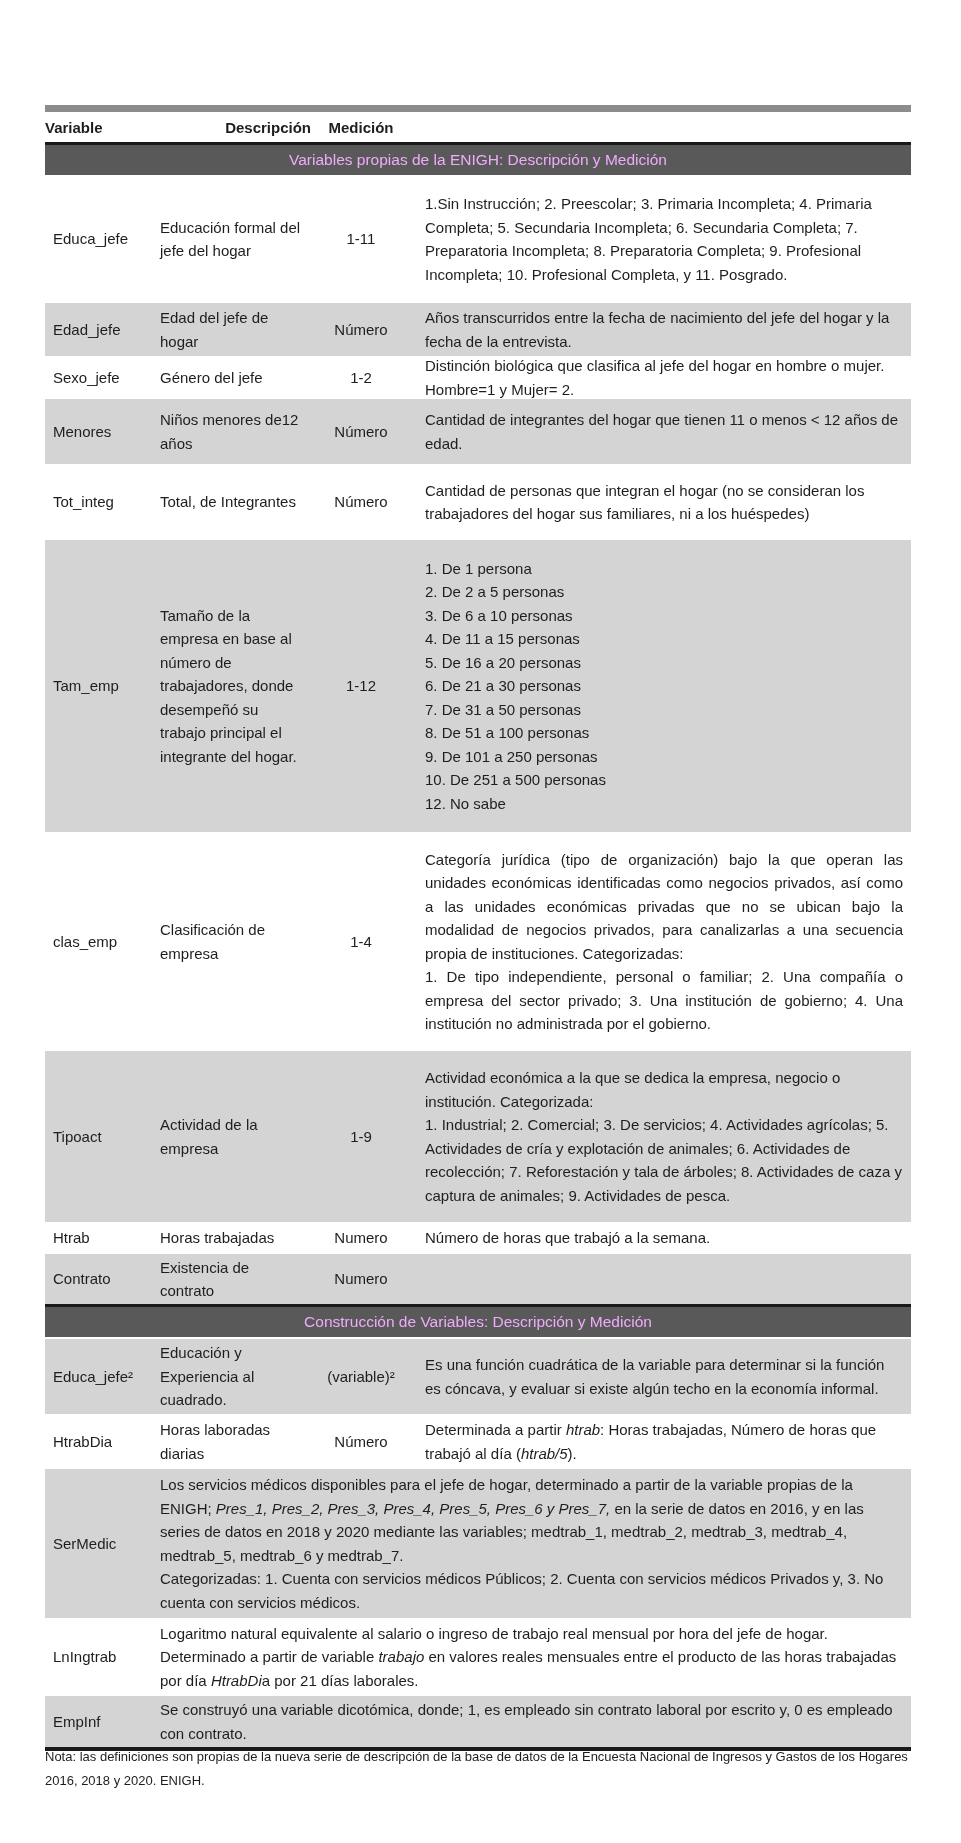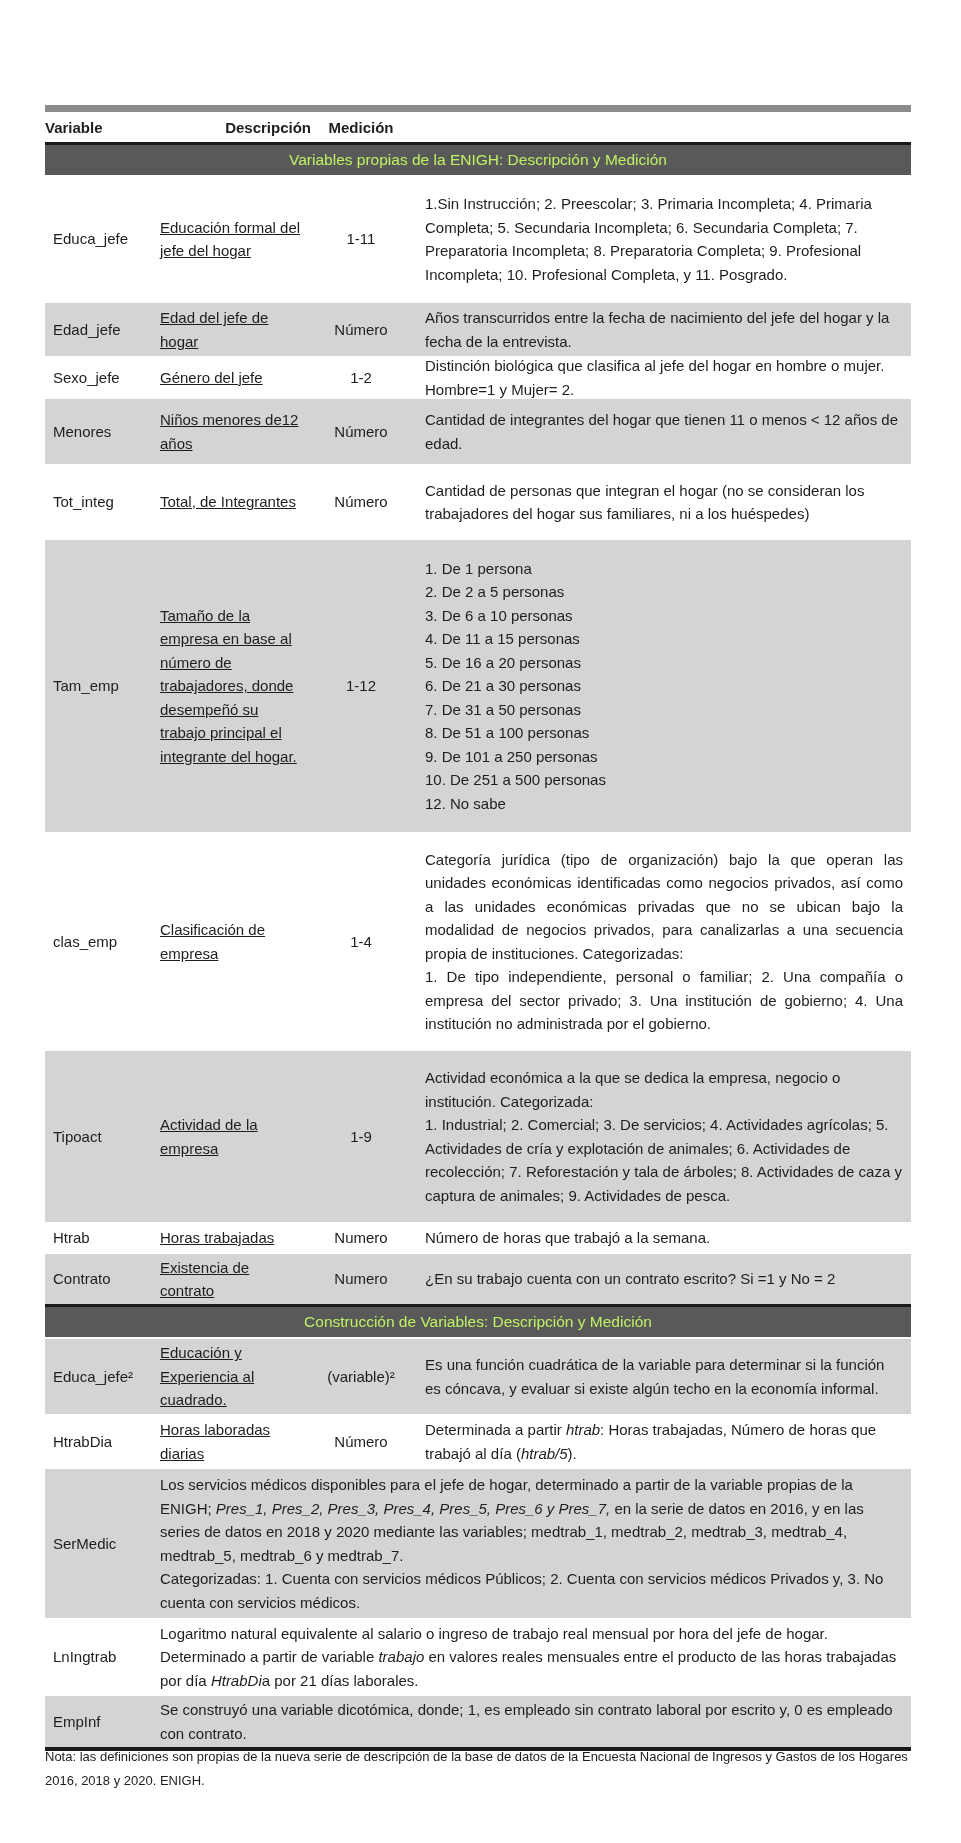--- a/index.html
+++ b/index.html
@@ -5,28 +5,28 @@
   html, body { margin: 0; padding: 0; background: #ffffff; }
   body { width: 961px; height: 1843px; position: relative; overflow: hidden;
          font-family: "Liberation Sans", "DejaVu Sans", sans-serif; color: #1e1e1e; }
   .table { position: absolute; left: 45px; top: 105px; width: 866px; }
   .topbar { height: 7px; background: #8c8c8c; }
   .hdr { display: flex; height: 30px; align-items: center; font-weight: bold; font-size: 15px;
          border-bottom: 3px solid #1a1a1a; }
   .hdr .c1 { width: 108px; text-align: left; }
   .hdr .c2 { width: 158px; text-align: right; }
   .hdr .c3 { width: 100px; text-align: center; }
-  .band { height: 30px; background: #595959; color: #bef264; font-size: 15.5px;
+  .band { height: 30px; background: #595959; color: #f0abfc; font-size: 15.5px;
           display: flex; align-items: center; justify-content: center; }
   .band.b2 { border-top: 3px solid #1a1a1a; }
   .row { display: flex; align-items: center; font-size: 15px; line-height: 23.5px;
          border-top: 2px solid #ffffff; box-sizing: border-box; }
   .row.shade { background: #d4d4d4; }
   .row .c1 { width: 108px; padding-left: 8px; box-sizing: border-box; flex: none; }
-  .row .c2 { width: 158px; padding-left: 7px; padding-right: 4px; box-sizing: border-box; flex: none; text-decoration: underline; }
+  .row .c2 { width: 158px; padding-left: 7px; padding-right: 4px; box-sizing: border-box; flex: none; }
   .row .c3 { width: 100px; text-align: center; box-sizing: border-box; flex: none; }
   .row .c4 { flex: 1; padding-left: 14px; padding-right: 8px; box-sizing: border-box; }
   .row .cwide { flex: 1; padding-left: 7px; padding-right: 8px; box-sizing: border-box; }
   .justify { text-align: justify; }
   .bottom { height: 4px; background: #1a1a1a; }
   .note { position: absolute; left: 45px; top: 1745px; width: 866px; font-size: 13px; line-height: 24px; }
   .list-line { display: block; }
   em { font-style: italic; }
 </style>
 </head>
@@ -120,21 +120,20 @@
     <div class="c1">Htrab</div>
     <div class="c2">Horas trabajadas</div>
     <div class="c3">Numero</div>
     <div class="c4">Número de horas que trabajó a la semana.</div>
   </div>
 
   <div class="row shade" style="height:52px">
     <div class="c1">Contrato</div>
     <div class="c2">Existencia de contrato</div>
     <div class="c3">Numero</div>
-    <div class="c4">¿En su trabajo cuenta con un contrato escrito? Si =1 y No = 2</div>
   </div>
 
   <div class="band b2">Construcción de Variables: Descripción y Medición</div>
 
   <div class="row shade" style="height:77px">
     <div class="c1">Educa_jefe²</div>
     <div class="c2">Educación y Experiencia al cuadrado.</div>
     <div class="c3">(variable)²</div>
     <div class="c4">Es una función cuadrática de la variable para determinar si la función es cóncava, y evaluar si existe algún techo en la economía informal.</div>
   </div>

